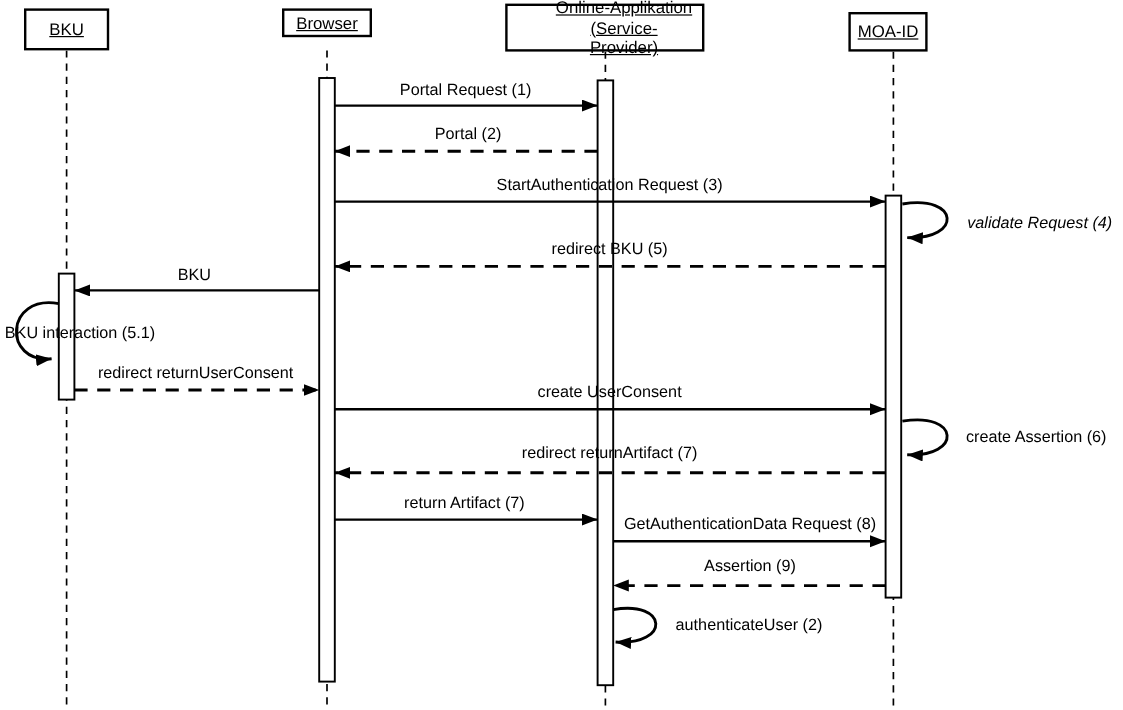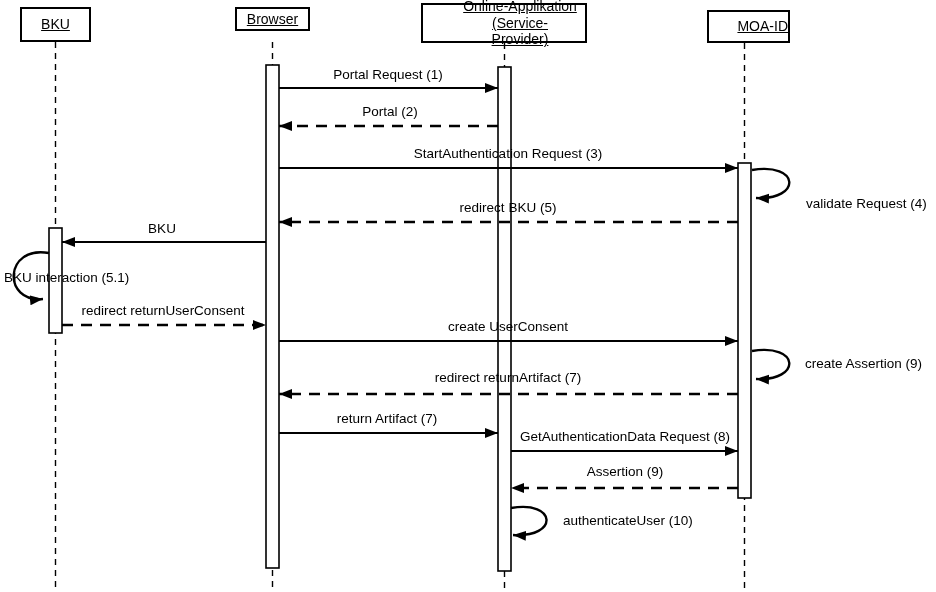--- a/index.html
+++ b/index.html
@@ -51,21 +51,21 @@
 
   <div class="actor-box" style="left:235px; top:7px; width:75px; height:24px;">
     <span class="actor-label">Browser</span>
   </div>
 
   <div class="actor-box" style="left:421px; top:3px; width:166px; height:40px; flex-direction:column;padding-left:32px;">
     <span class="actor-label">Online-Applikation (Service-</span>
     <span class="actor-label">Provider)</span>
   </div>
 
-  <div class="actor-box" style="left:707px; top:10px; width:83px; height:33px;justify-content:flex-end;">
+  <div class="actor-box" style="left:707px; top:10px; width:66px; height:33px;">
     <span class="actor-label">MOA-ID</span>
   </div>
 
   <svg id="diagram-svg" width="936" height="592" viewBox="0 0 936 592">
     <defs>
       <marker id="arrow" markerUnits="userSpaceOnUse" markerWidth="14" markerHeight="12" refX="13" refY="5" orient="auto">
         <path d="M0,0 L13,5 L0,10 Z" fill="#000000"></path>
       </marker>
     </defs>
 
@@ -92,26 +92,26 @@
     <line x1="738" y1="394" x2="279" y2="394" stroke="#000" stroke-width="2.4" stroke-dasharray="11 8" marker-end="url(#arrow)"></line>
     <line x1="279" y1="433" x2="498" y2="433" stroke="#000" stroke-width="2" marker-end="url(#arrow)"></line>
     <line x1="511" y1="451" x2="738" y2="451" stroke="#000" stroke-width="2" marker-end="url(#arrow)"></line>
     <line x1="738" y1="488" x2="511" y2="488" stroke="#000" stroke-width="2.4" stroke-dasharray="11 8" marker-end="url(#arrow)"></line>
     <path d="M 511,508 C 557,500 559,538 513,535" fill="none" stroke="#000" stroke-width="2.4" marker-end="url(#arrow)"></path>
   </svg>
 
   <div class="msg-label centered" style="left:388px; top:67px;">Portal Request (1)</div>
   <div class="msg-label centered" style="left:390px; top:104px;">Portal (2)</div>
   <div class="msg-label centered" style="left:508px; top:146px;">StartAuthentication Request (3)</div>
-  <div class="msg-label" style="left:806px; top:196px;">validate Request (4)</div>
+  <div class="msg-label" style="left:806px; top:178px;font-style:italic;">validate Request (4)</div>
   <div class="msg-label centered" style="left:508px; top:200px;">redirect BKU (5)</div>
   <div class="msg-label centered" style="left:162px; top:221px;">BKU</div>
   <div class="msg-label" style="left:4px; top:270px;">BKU interaction (5.1)</div>
   <div class="msg-label centered" style="left:163px; top:303px;">redirect returnUserConsent</div>
   <div class="msg-label centered" style="left:508px; top:319px;">create UserConsent</div>
-  <div class="msg-label" style="left:805px; top:356px;">create Assertion (9)</div>
+  <div class="msg-label" style="left:805px; top:356px;">create Assertion (6)</div>
   <div class="msg-label centered" style="left:508px; top:370px;">redirect returnArtifact (7)</div>
   <div class="msg-label centered" style="left:387px; top:411px;">return Artifact (7)</div>
   <div class="msg-label centered" style="left:625px; top:429px;">GetAuthenticationData Request (8)</div>
   <div class="msg-label centered" style="left:625px; top:464px;">Assertion (9)</div>
-  <div class="msg-label" style="left:563px; top:513px;">authenticateUser (10)</div>
+  <div class="msg-label" style="left:563px; top:513px;">authenticateUser (2)</div>
 
 </div>
 
 </body></html>

